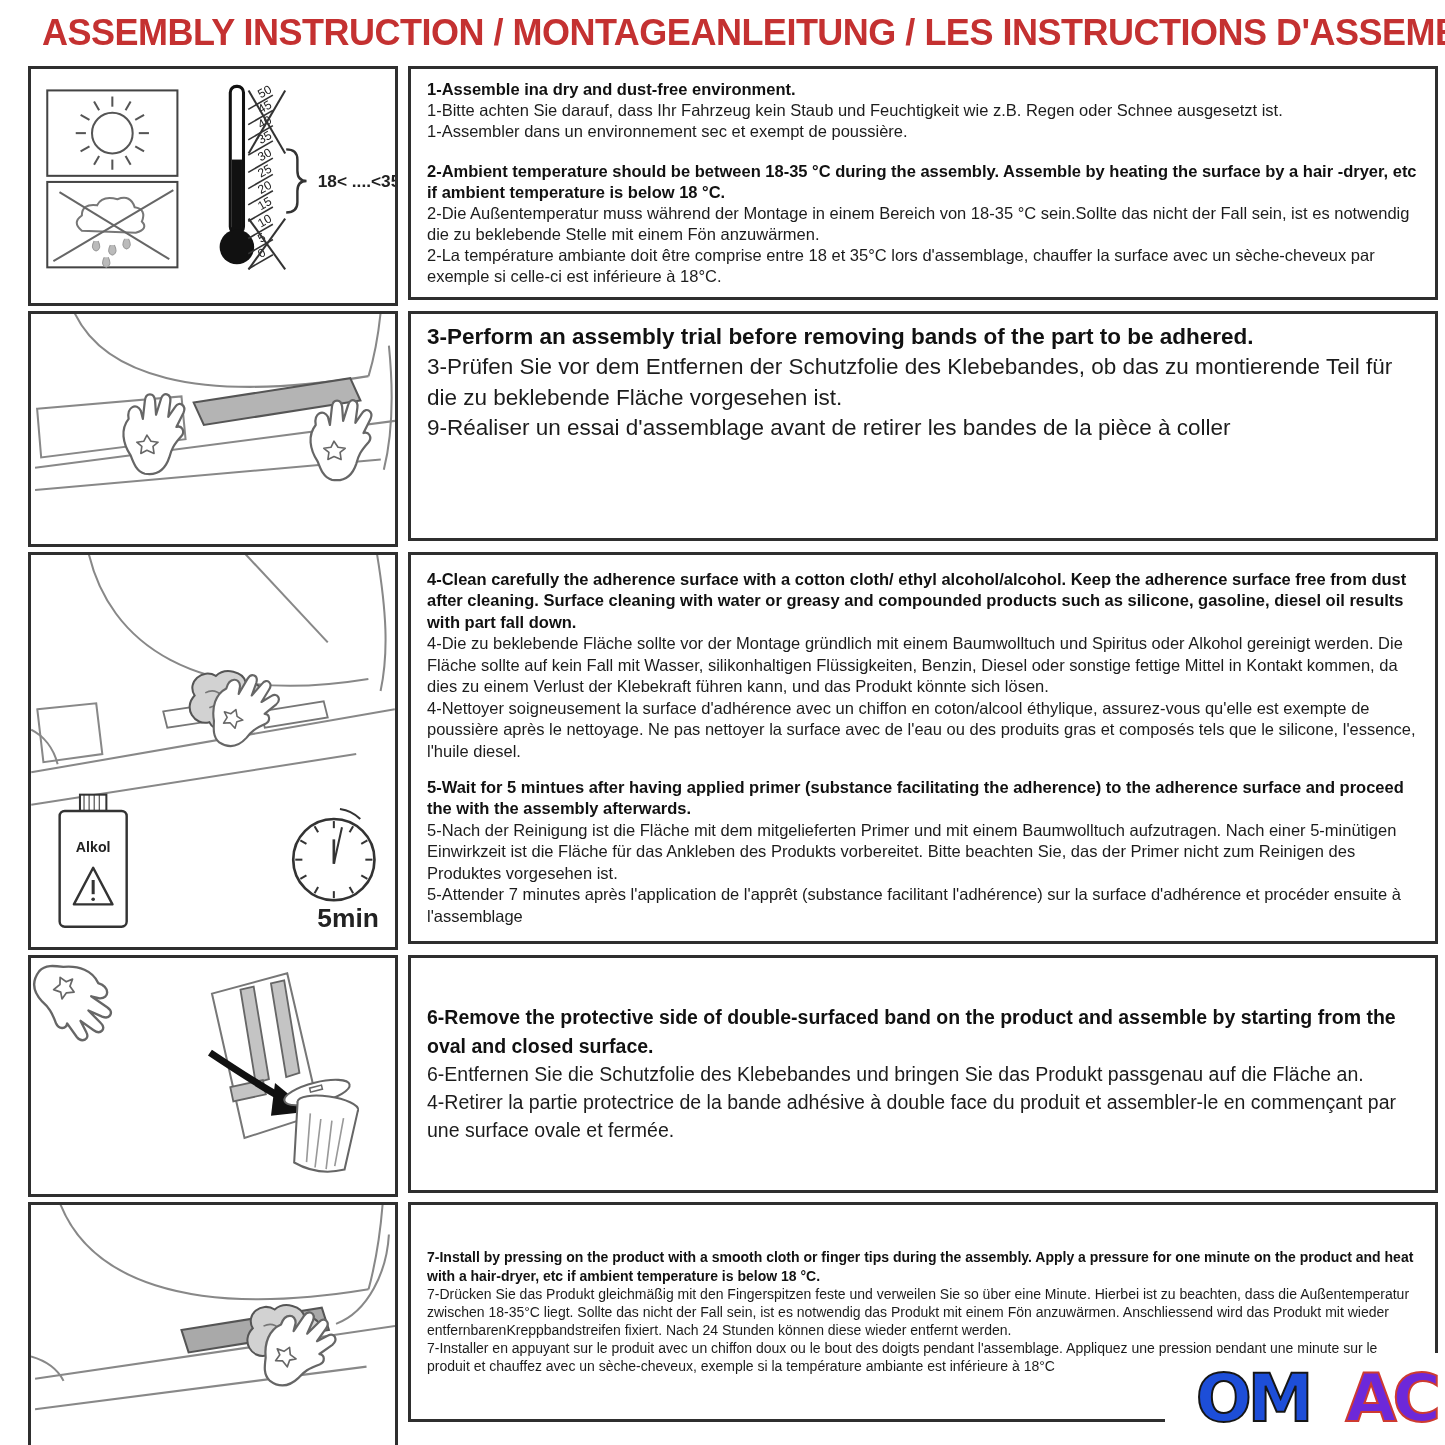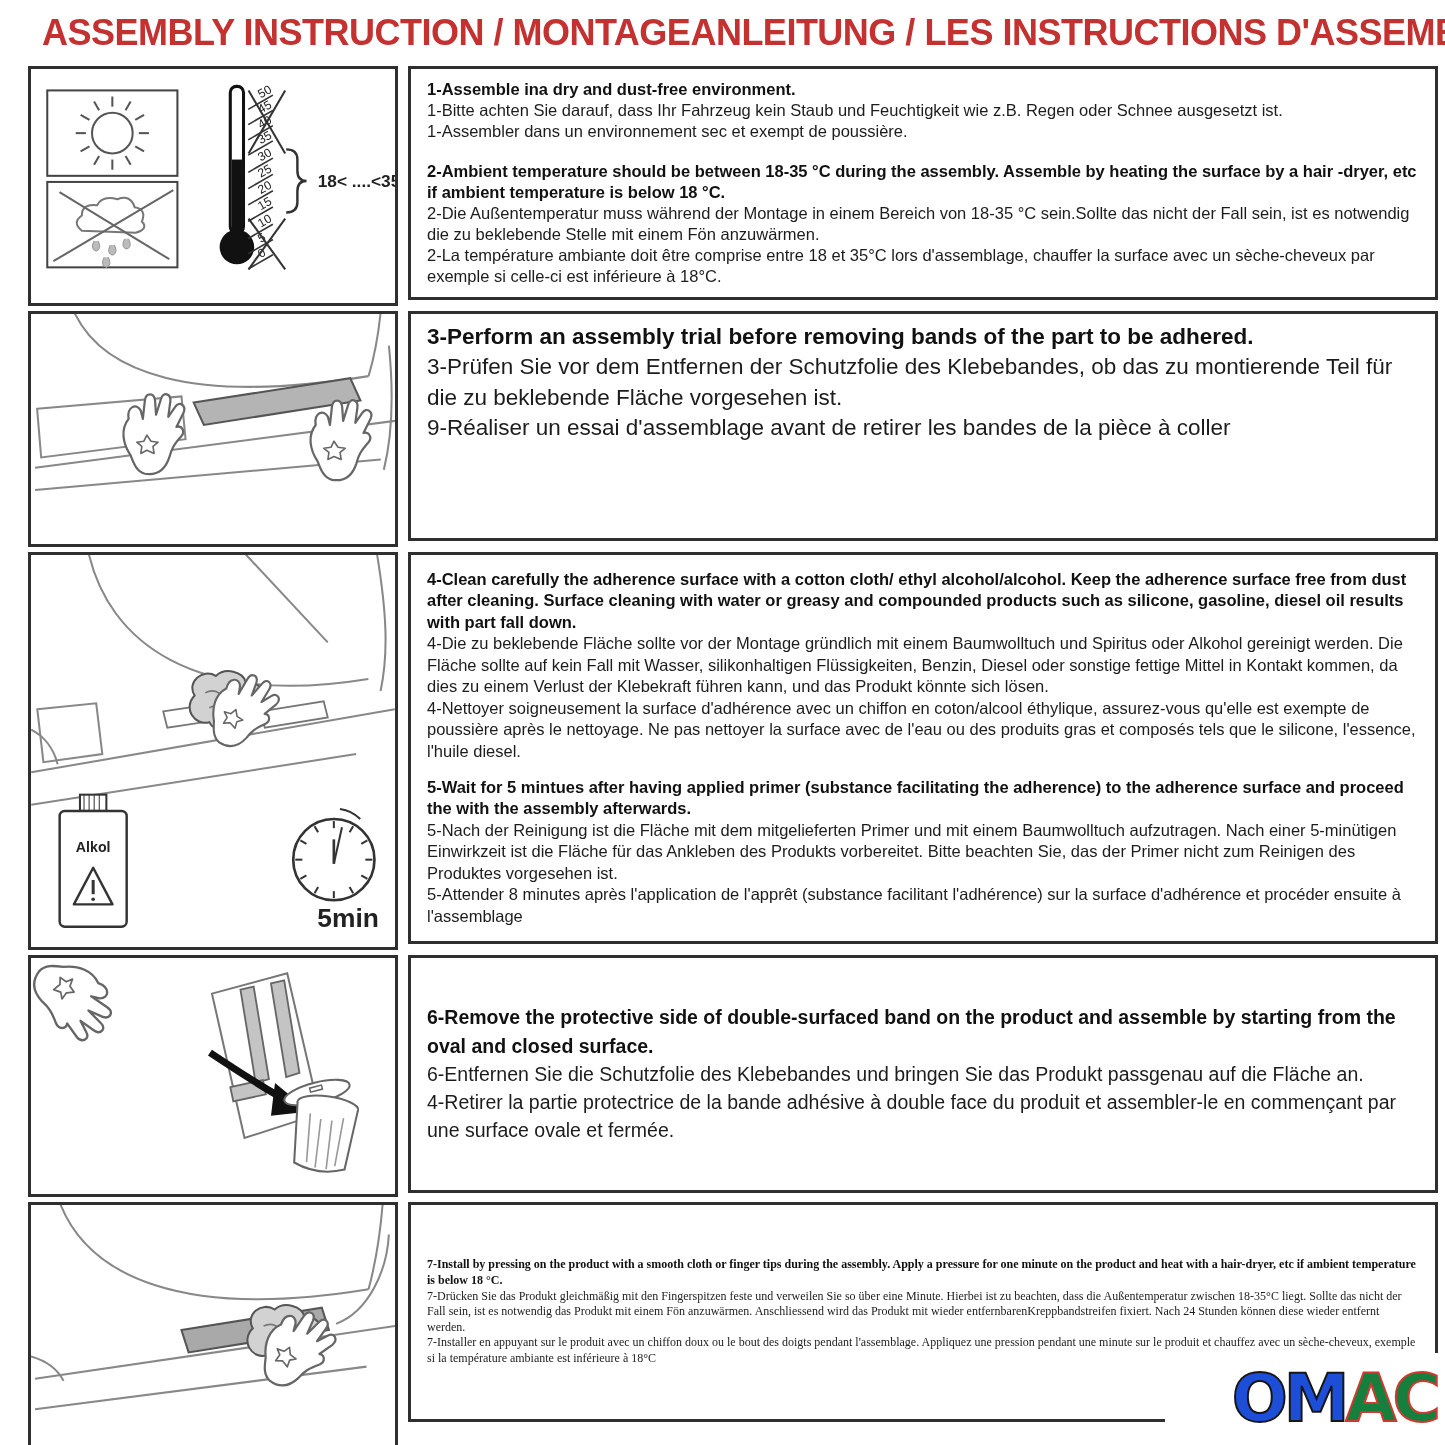--- a/index.html
+++ b/index.html
@@ -17,30 +17,30 @@
   .r2 .imgbox{height:230px}.r2 .textbox{height:230px;justify-content:flex-start}
   .r3 .imgbox{height:392px}.r3 .textbox{height:392px}
   .r4 .imgbox{height:236px}.r4 .textbox{height:238px;justify-content:center}
   .r5 .imgbox{height:248px}.r5 .textbox{height:220px}
   p{margin:0;}
   .b{font-weight:700;color:#111;}
   .s1 p{font-size:16.5px;line-height:1.27;}
   .s2 p{font-size:22.5px;line-height:1.35;}
   .s3 p{font-size:16.5px;line-height:1.3;}
   .s4 p{font-size:19.5px;line-height:1.45;}
-  .s5 p{font-size:12px;line-height:1.3;font-family:Liberation Serif, serif;}
+  .s5 p{font-size:14px;line-height:1.3;}
   .gap{height:19px;flex:none;}
   .gap-sm{height:15px;flex:none;}
   svg text{font-family:"Liberation Sans",sans-serif;fill:#222;}
   .logo{position:absolute;right:0;bottom:0;width:272px;height:92px;background:#fff;
         display:flex;align-items:center;justify-content:flex-end;z-index:6;padding-right:8px;}
   .logo-text{font-family:"DejaVu Sans",sans-serif;font-weight:bold;font-size:66px;
              letter-spacing:-4px;line-height:1;-webkit-text-stroke:2px currentColor;}
   .lb{color:#1d4ed8;-webkit-text-stroke:2px #161616;}
-  .lr{color:#15803d;-webkit-text-stroke:2px #ce3a31;}
+  .lr{color:#6d28d9;padding-left:36px;-webkit-text-stroke:2px #ce3a31;}
 </style>
 </head>
 <body>
 
 <svg width="0" height="0" style="position:absolute" aria-hidden="true">
   <defs>
     <g id="hand">
       <path d="M10,64 C2,52 0,38 8,28 C6,16 16,12 20,20 L22,28 L24,10 C25,2 33,2 34,10 L35,24 L40,8 C42,1 50,3 49,11 L47,26 L54,16 C58,10 65,15 62,22 L55,36 C60,34 64,40 60,45 C52,54 50,58 48,66 C44,78 36,84 24,82 C16,80 13,72 10,64 Z" fill="#ffffff" stroke="#666" stroke-width="2.2" stroke-linejoin="round"></path>
       <path d="M26,44 l4,6 7,1 -5,4 1,7 -7,-3 -6,3 1,-7 -5,-4 7,-1 z" fill="#fff" stroke="#666" stroke-width="1.6" stroke-linejoin="round"></path>
     </g>
@@ -224,21 +224,21 @@
         </g>
       </svg>
     </div>
     <div class="textbox s3">
       <p class="b">4-Clean carefully the adherence surface with a cotton cloth/ ethyl alcohol/alcohol. Keep the adherence surface free from dust after cleaning. Surface cleaning with water or greasy and compounded products such as silicone, gasoline, diesel oil results with part fall down.</p>
       <p>4-Die zu beklebende Fläche sollte vor der Montage gründlich mit einem Baumwolltuch und Spiritus oder Alkohol gereinigt werden. Die Fläche sollte auf kein Fall mit Wasser, silikonhaltigen Flüssigkeiten, Benzin, Diesel oder sonstige fettige Mittel in Kontakt kommen, da dies zu einem Verlust der Klebekraft führen kann, und das Produkt könnte sich lösen.</p>
       <p>4-Nettoyer soigneusement la surface d'adhérence avec un chiffon en coton/alcool éthylique, assurez-vous qu'elle est exempte de poussière après le nettoyage. Ne pas nettoyer la surface avec de l'eau ou des produits gras et composés tels que le silicone, l'essence, l'huile diesel.</p>
       <div class="gap-sm"></div>
       <p class="b">5-Wait for 5 mintues after having applied primer (substance facilitating the adherence) to the adherence surface and proceed the with the assembly afterwards.</p>
       <p>5-Nach der Reinigung ist die Fläche mit dem mitgelieferten Primer und mit einem Baumwolltuch aufzutragen. Nach einer 5-minütigen Einwirkzeit ist die Fläche für das Ankleben des Produkts vorbereitet. Bitte beachten Sie, das der Primer nicht zum Reinigen des Produktes vorgesehen ist.</p>
-      <p>5-Attender 8 minutes après l'application de l'apprêt (substance facilitant l'adhérence) sur la surface d'adhérence et procéder ensuite à l'assemblage</p>
+      <p>5-Attender 7 minutes après l'application de l'apprêt (substance facilitant l'adhérence) sur la surface d'adhérence et procéder ensuite à l'assemblage</p>
     </div>
   </div>
 
   <div class="row r4">
     <div class="imgbox">
       <svg viewBox="0 0 358 230">
         <path d="M178,34 L252,14 L284,152 L210,176 Z" fill="#fff" stroke="#777" stroke-width="2"></path>
         <g>
           <path d="M206,30 L219,27 L234,118 L221,122 Z" fill="#c4c4c4" stroke="#666" stroke-width="1.8"></path>
           <path d="M236,24 L249,21 L264,112 L251,116 Z" fill="#c4c4c4" stroke="#666" stroke-width="1.8"></path>

